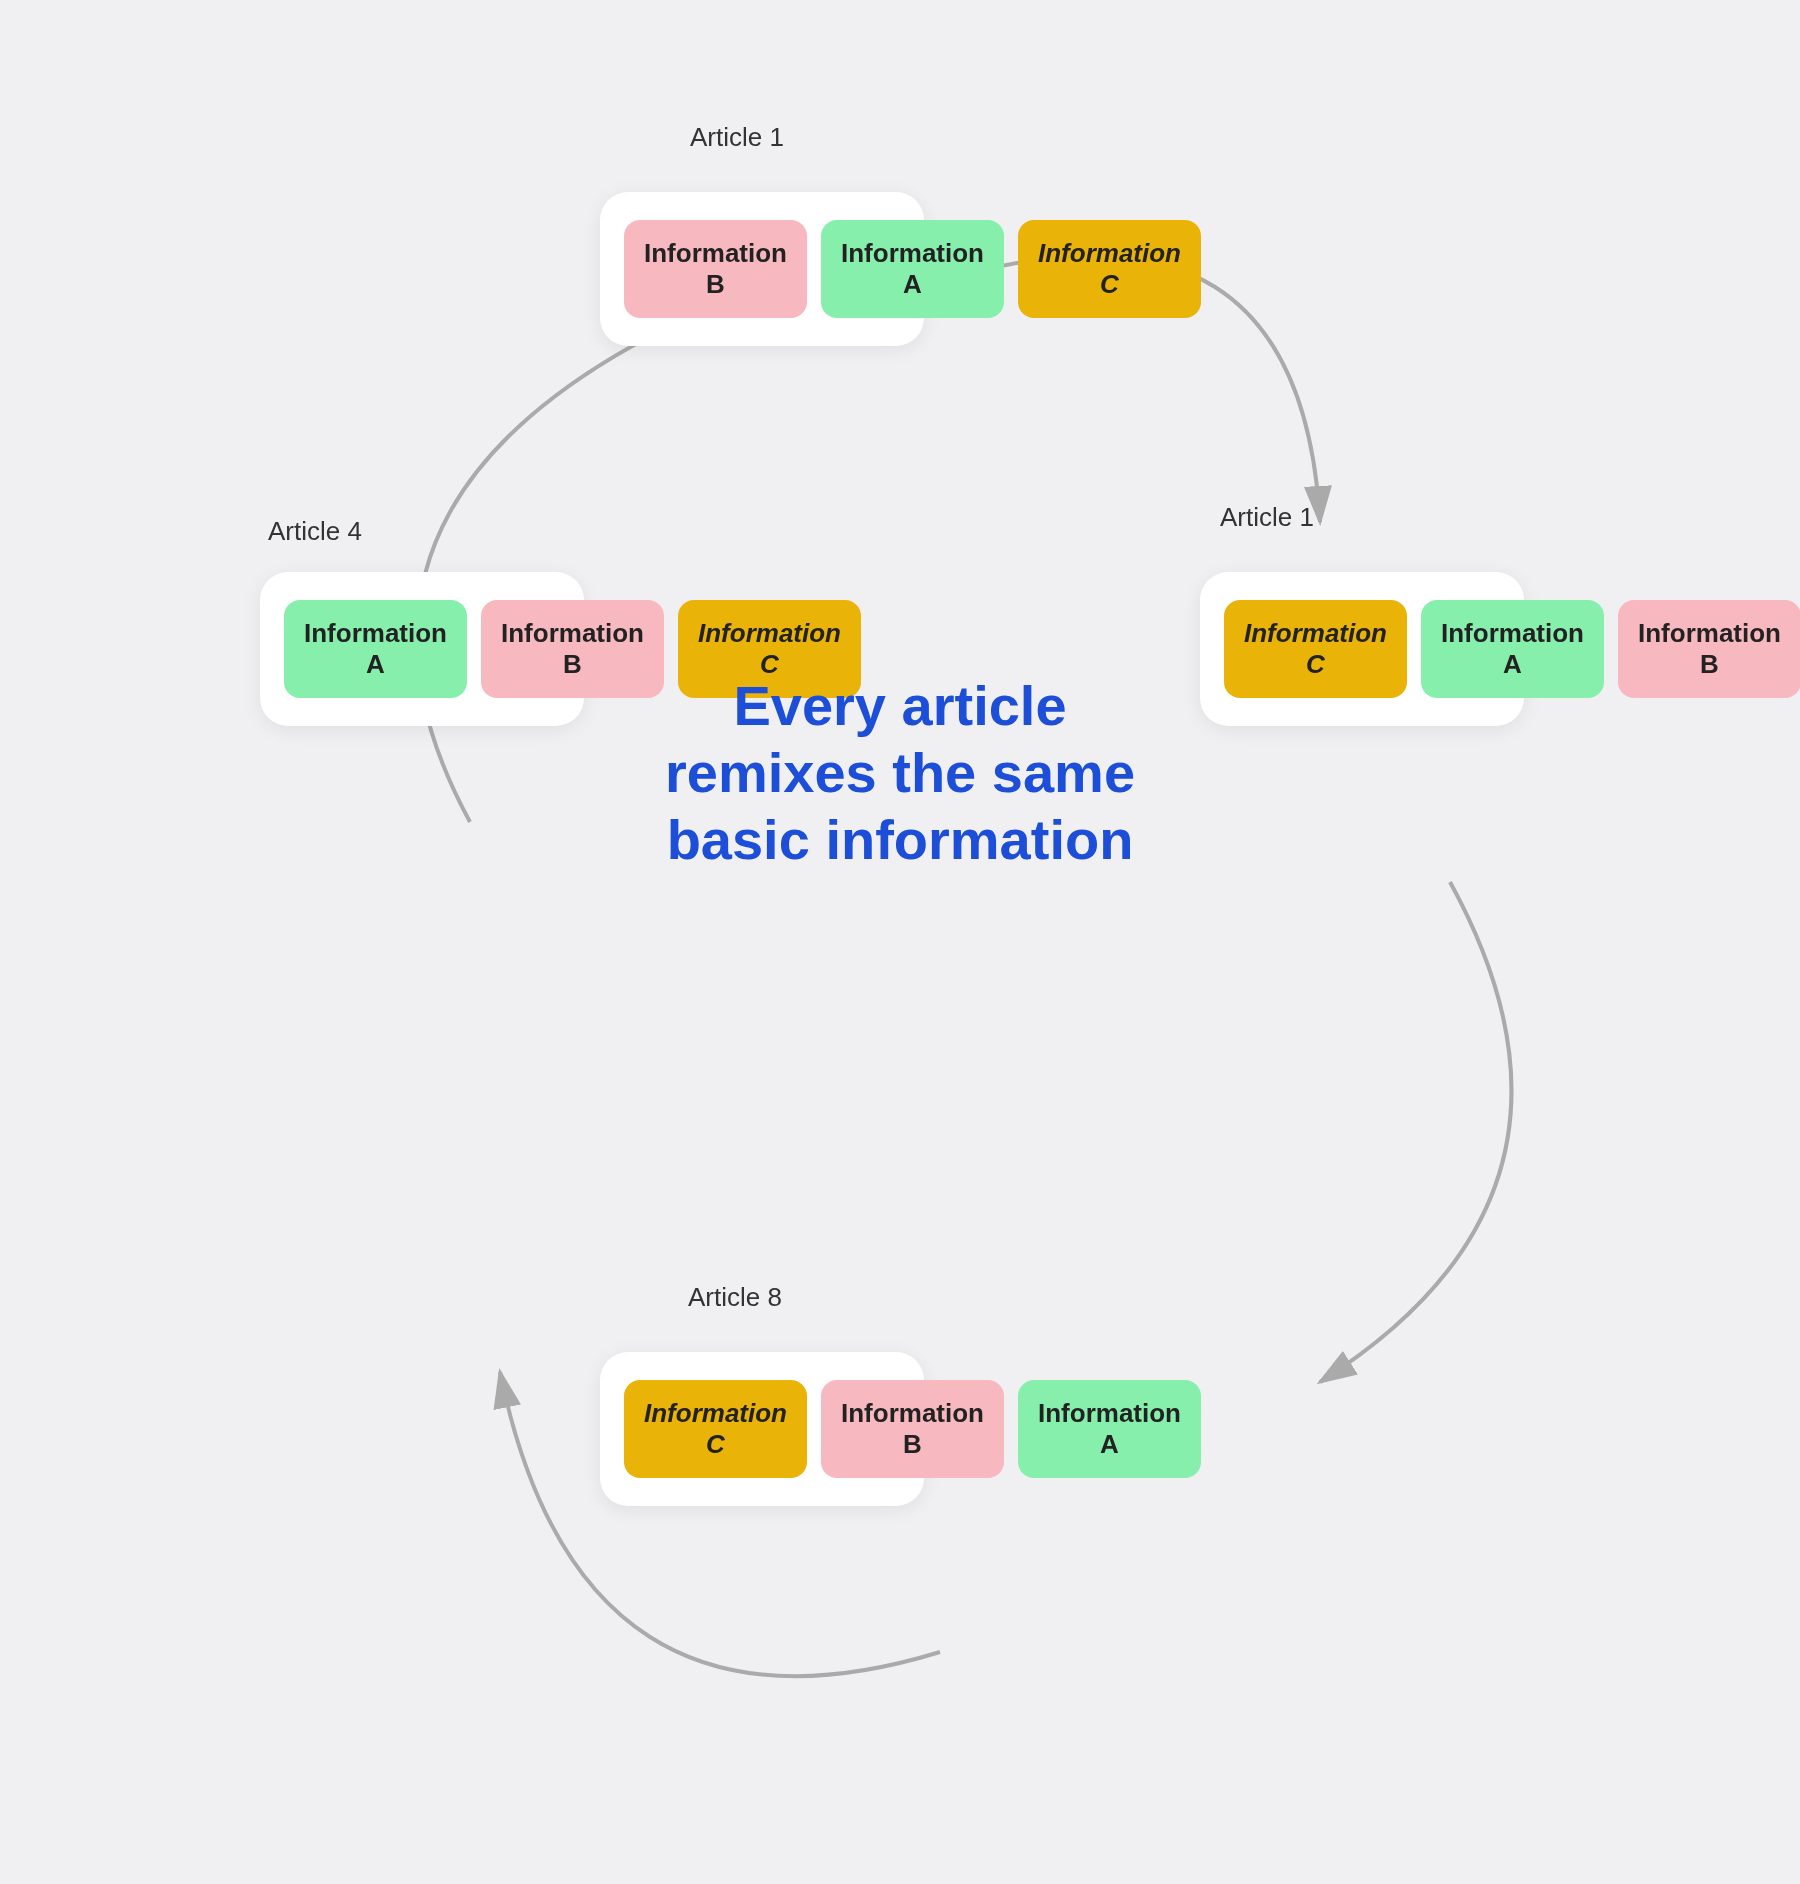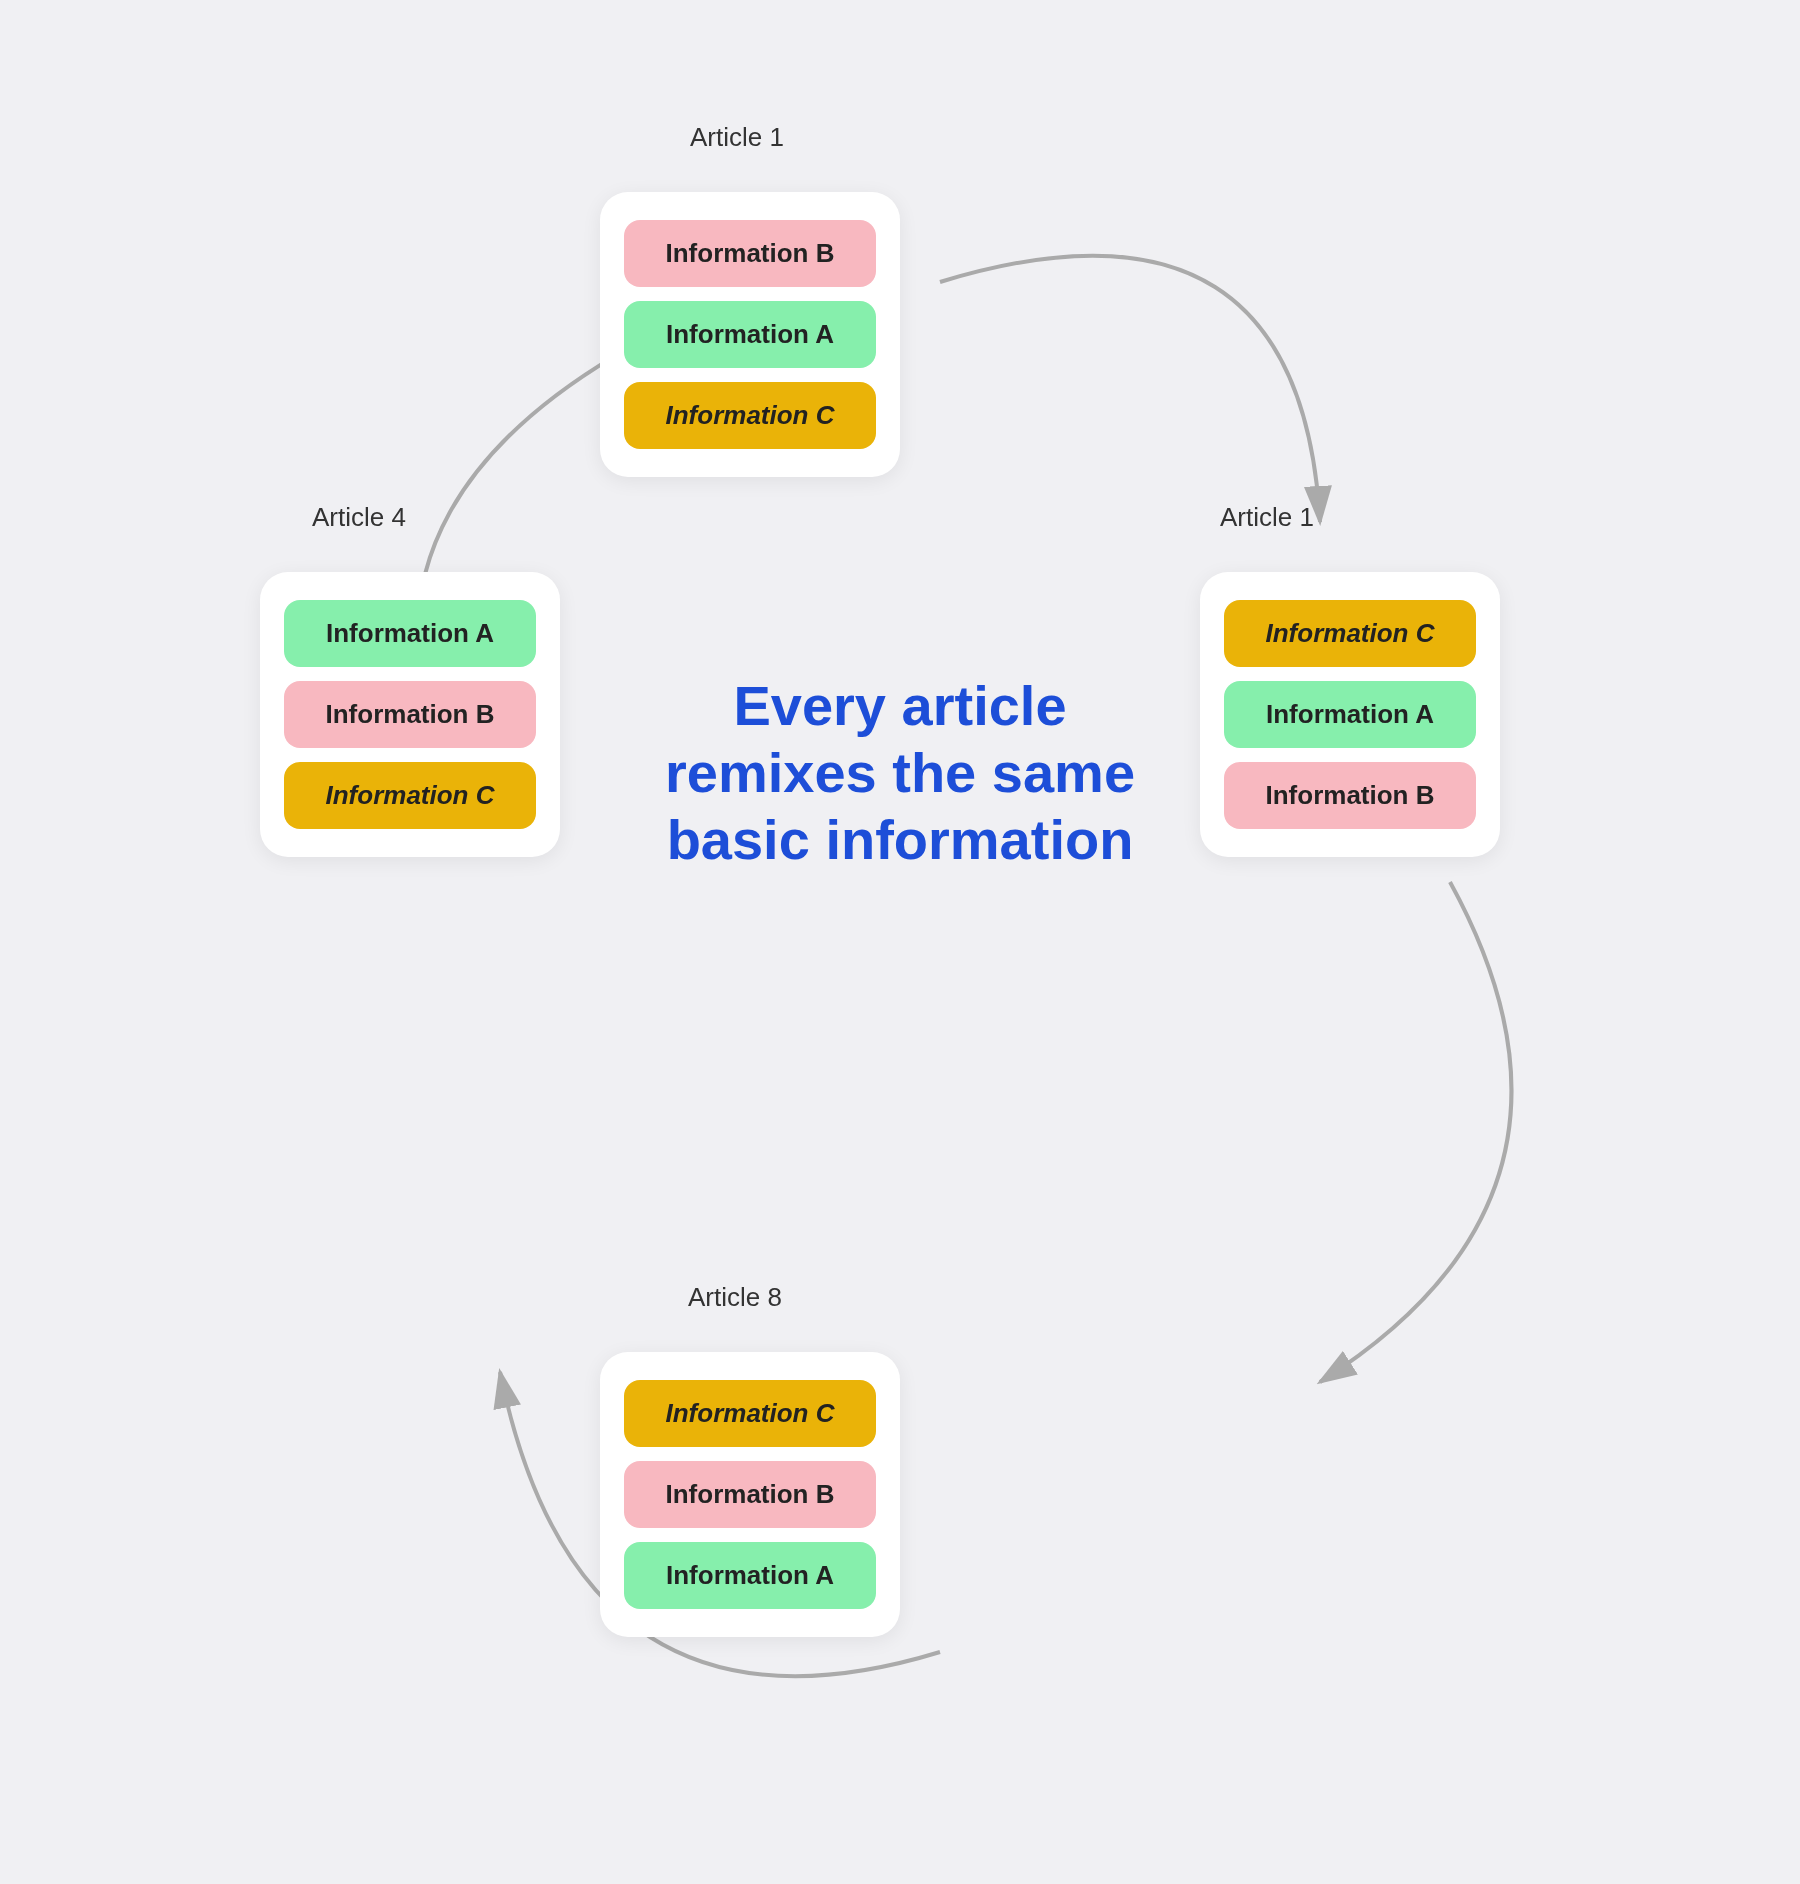--- a/index.html
+++ b/index.html
@@ -21,23 +21,23 @@
       height: 1700px;
     }
 
     
     .article-box {
       position: absolute;
       background: #ffffff;
       border-radius: 28px;
       padding: 28px 24px;
       display: flex;
-      flex-direction: column;
+      flex-direction: row;
       gap: 14px;
-      width: 300px;
+      width: 324px;
       box-shadow: 0 4px 20px rgba(0,0,0,0.07);
     }
 
     .article-label {
       position: absolute;
       font-size: 26px;
       color: #333;
       font-weight: 400;
       white-space: nowrap;
     }
@@ -112,21 +112,21 @@
     <div class="chip chip-pink">Information B</div>
   </div>
 
   <div class="article-label" style="top: 1190px; left: 488px;">Article 8</div>
   <div class="article-box" style="top: 1260px; left: 400px;">
     <div class="chip chip-green">Information C</div>
     <div class="chip chip-pink">Information B</div>
     <div class="chip chip-blue">Information A</div>
   </div>
 
-  <div class="article-label" style="top: 410px; left: 68px; margin-left: 44px;">Article 4</div>
+  <div class="article-label" style="top: 424px; left: 68px;">Article 4</div>
   <div class="article-box" style="top: 480px; left: 60px;">
     <div class="chip chip-blue">Information A</div>
     <div class="chip chip-pink">Information B</div>
     <div class="chip chip-green">Information C</div>
   </div>
 
   <div class="center-text" style="top: 580px; left: 460px;">Every article remixes the same basic information</div>
 
 </div>
 

